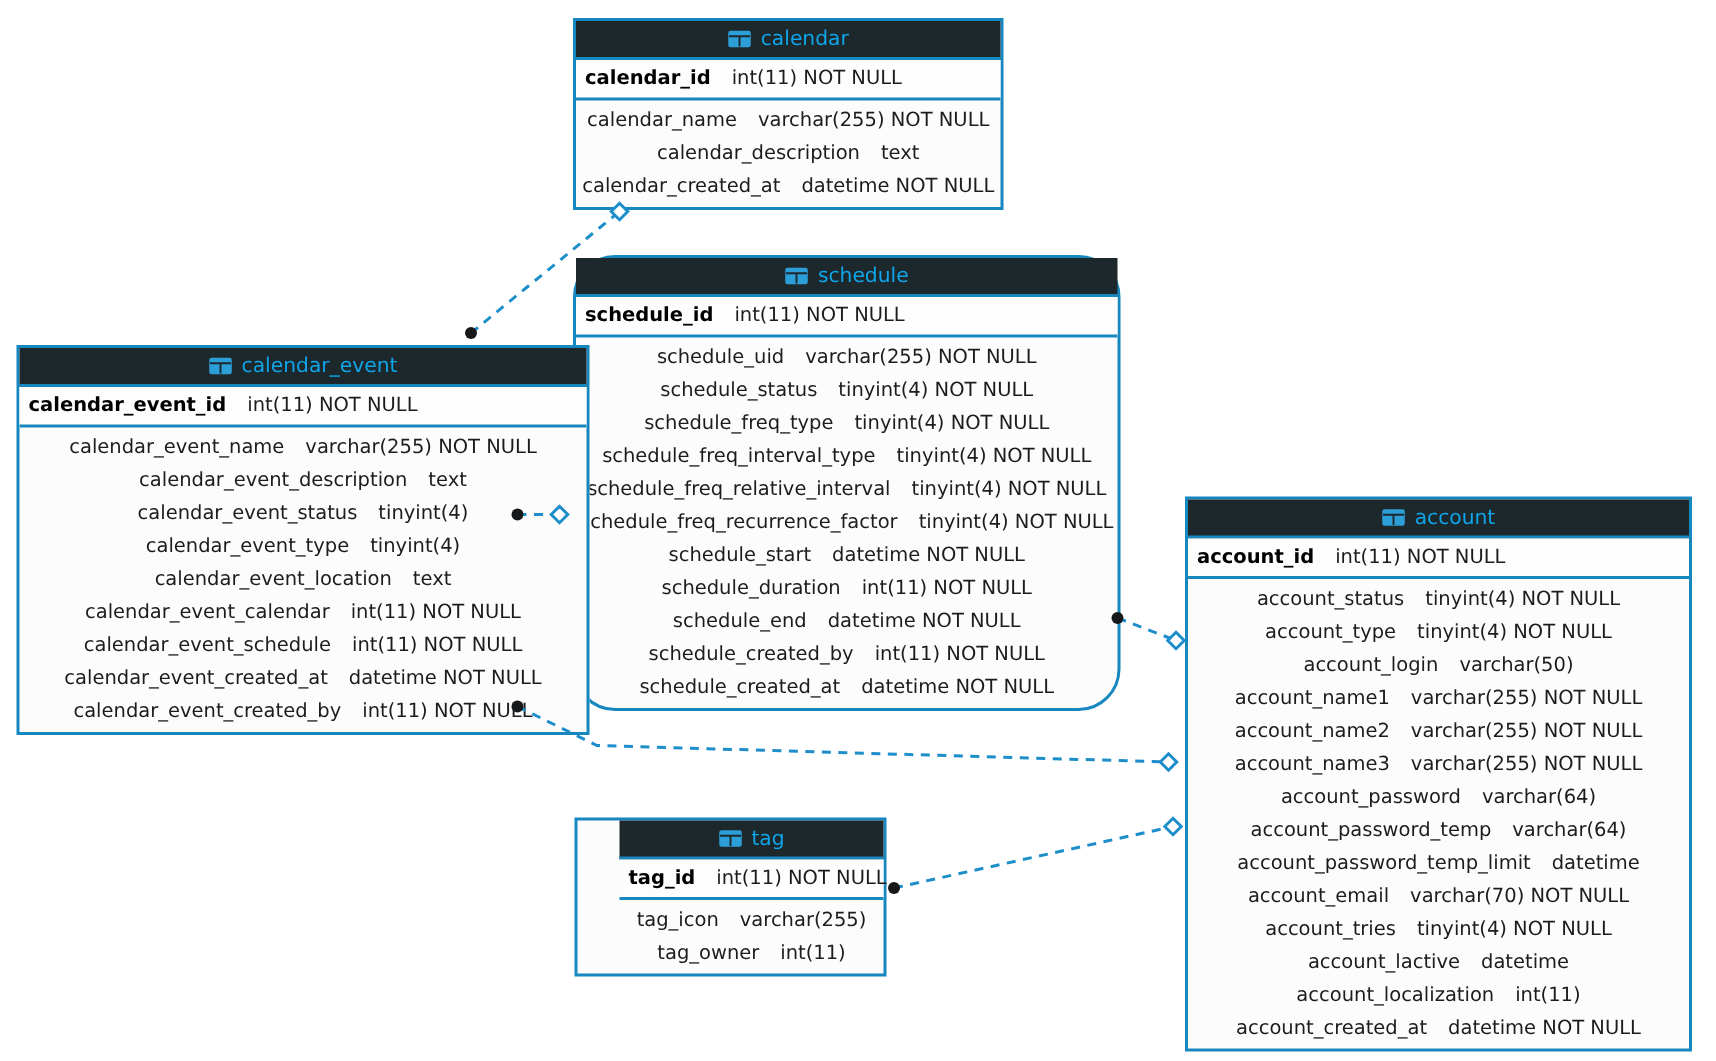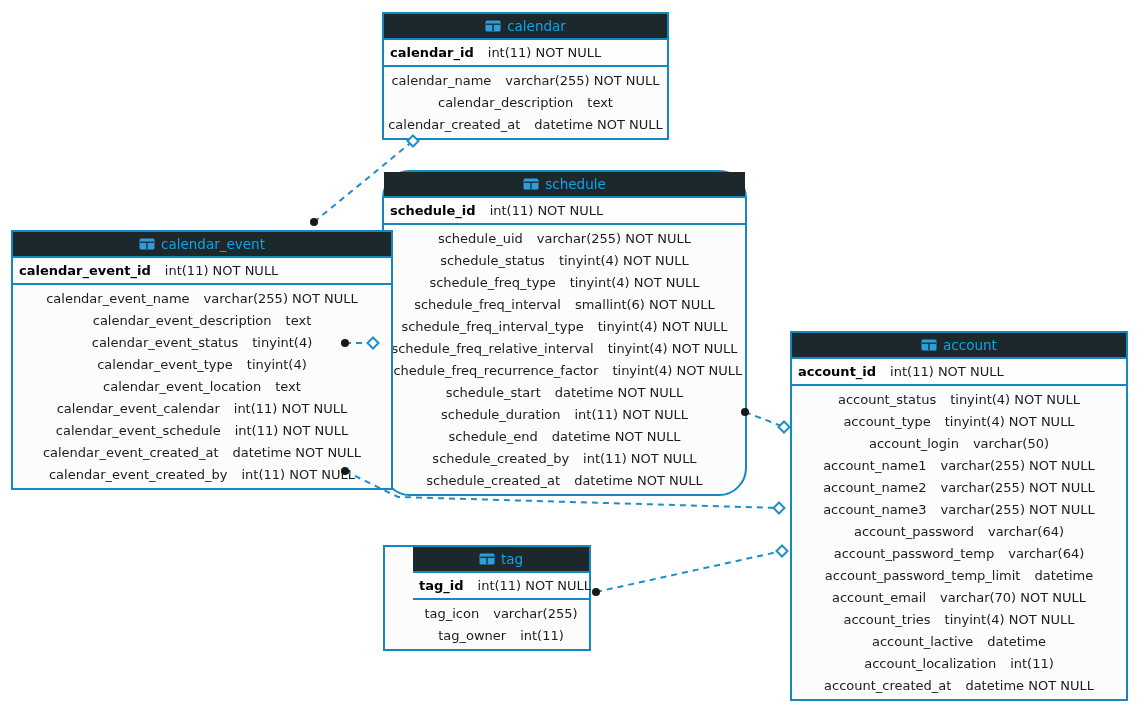--- a/index.html
+++ b/index.html
@@ -134,24 +134,20 @@
           <span class="col-name">schedule_uid</span>
           <span class="col-type">varchar(255) NOT NULL</span>
         </div>
         <div class="row">
           <span class="col-name">schedule_status</span>
           <span class="col-type">tinyint(4) NOT NULL</span>
         </div>
         <div class="row">
           <span class="col-name">schedule_freq_type</span>
           <span class="col-type">tinyint(4) NOT NULL</span>
-        </div>
-        <div class="row">
-          <span class="col-name">schedule_freq_interval</span>
-          <span class="col-type">smallint(6) NOT NULL</span>
         </div>
         <div class="row">
           <span class="col-name">schedule_freq_interval_type</span>
           <span class="col-type">tinyint(4) NOT NULL</span>
         </div>
         <div class="row">
           <span class="col-name">schedule_freq_relative_interval</span>
           <span class="col-type">tinyint(4) NOT NULL</span>
         </div>
         <div class="row">

